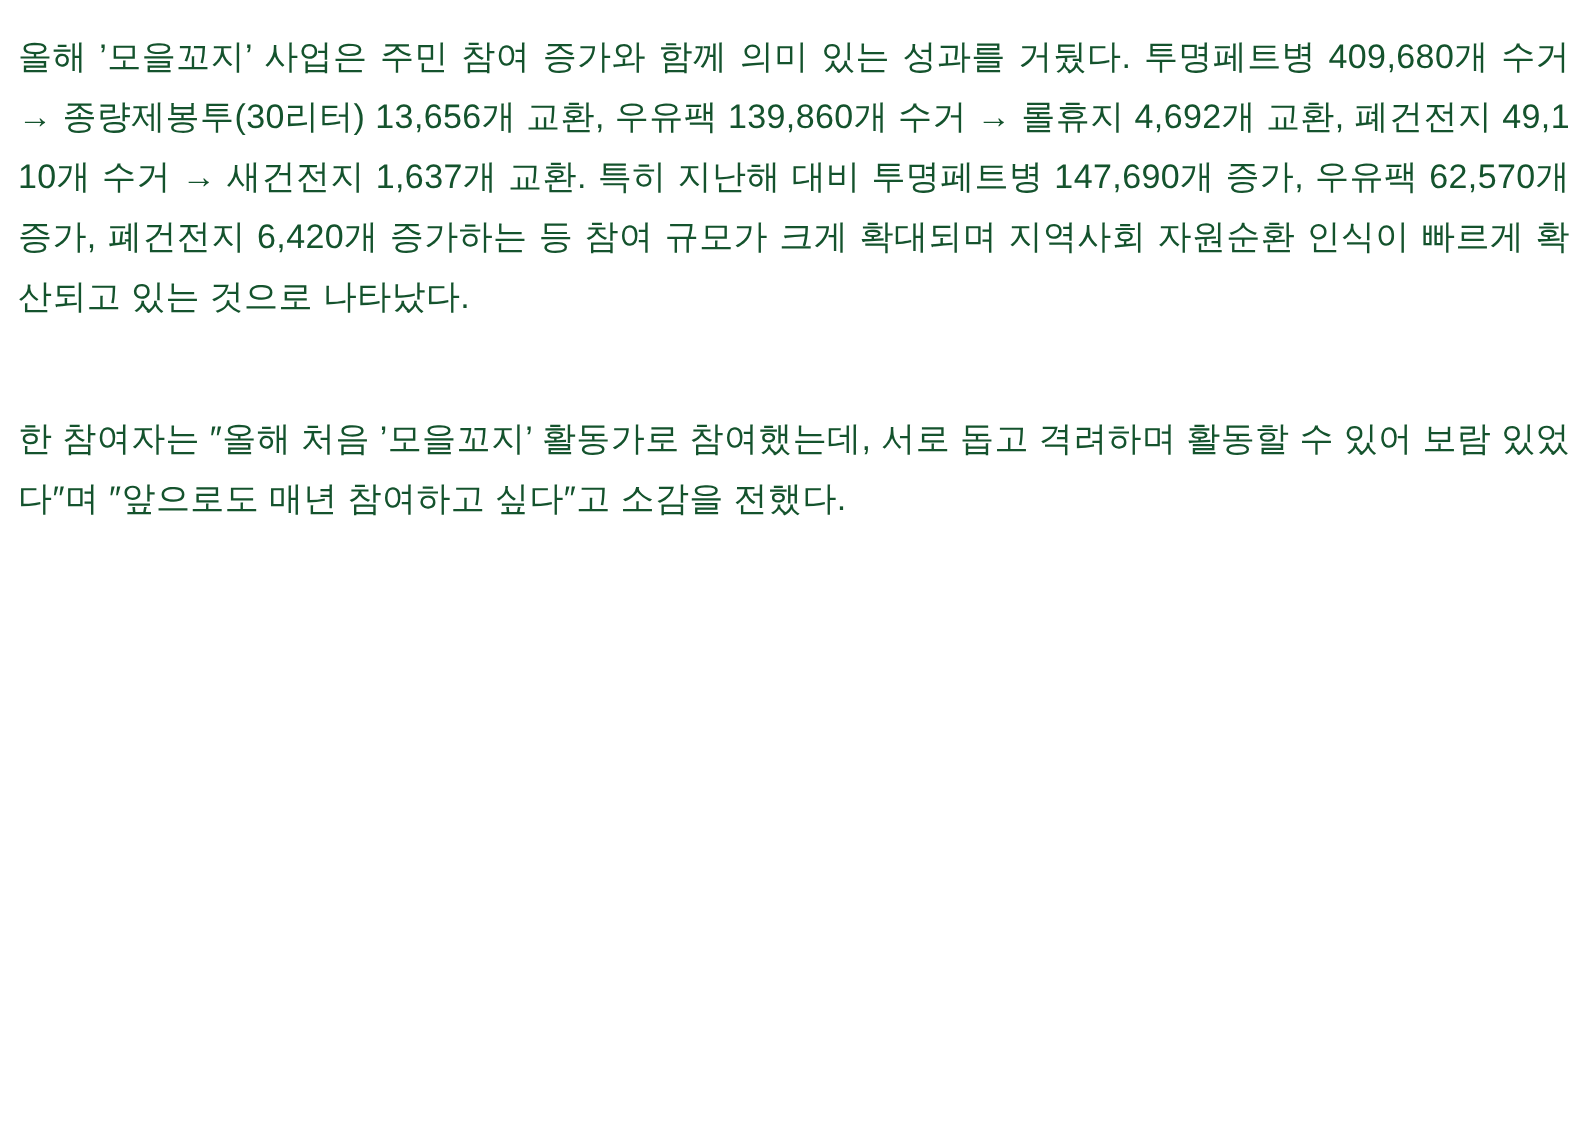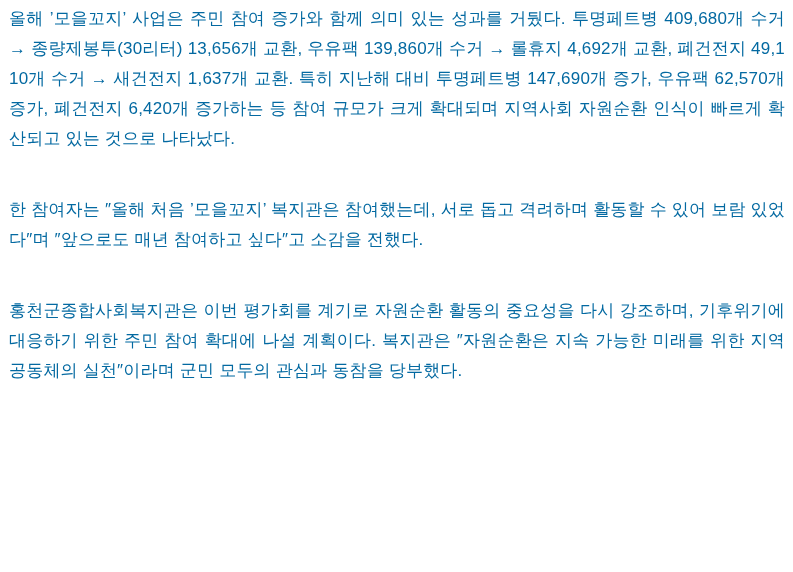--- a/index.html
+++ b/index.html
@@ -7,37 +7,36 @@
     padding: 0;
     background: #ffffff;
   }
   .page {
     position: relative;
     box-sizing: border-box;
     width: 793px;
     height: 460px;
     overflow: hidden;
     background: #ffffff;
-    padding: 4px 8px 0 9px;
+    padding: 14px 8px 0 9px;
     font-family: "Liberation Sans", "DejaVu Sans", sans-serif;
     font-size: 17px;
     line-height: 30px;
-    color: #0369a1;
+    color: #14532d;
   }
   .para {
     margin: 0 0 41px 0;
     text-align: justify;
     text-justify: inter-character;
     word-break: break-all;
     letter-spacing: 0.2px;
   }
   .para:last-child {
     margin-bottom: 0;
   }
 </style>
 </head>
 <body>
 
 <main class="page">
   <p class="para">올해 ’모을꼬지’ 사업은 주민 참여 증가와 함께 의미 있는 성과를 거뒀다. 투명페트병 409,680개 수거 → 종량제봉투(30리터) 13,656개 교환, 우유팩 139,860개 수거 → 롤휴지 4,692개 교환, 폐건전지 49,110개 수거 → 새건전지 1,637개 교환. 특히 지난해 대비 투명페트병 147,690개 증가, 우유팩 62,570개 증가, 폐건전지 6,420개 증가하는 등 참여 규모가 크게 확대되며 지역사회 자원순환 인식이 빠르게 확산되고 있는 것으로 나타났다.</p>
-  <p class="para">한 참여자는 ″올해 처음 ’모을꼬지’ 복지관은 참여했는데, 서로 돕고 격려하며 활동할 수 있어 보람 있었다″며 ″앞으로도 매년 참여하고 싶다″고 소감을 전했다.</p>
-  <p class="para">홍천군종합사회복지관은 이번 평가회를 계기로 자원순환 활동의 중요성을 다시 강조하며, 기후위기에 대응하기 위한 주민 참여 확대에 나설 계획이다. 복지관은 ″자원순환은 지속 가능한 미래를 위한 지역 공동체의 실천″이라며 군민 모두의 관심과 동참을 당부했다.</p>
+  <p class="para">한 참여자는 ″올해 처음 ’모을꼬지’ 활동가로 참여했는데, 서로 돕고 격려하며 활동할 수 있어 보람 있었다″며 ″앞으로도 매년 참여하고 싶다″고 소감을 전했다.</p>
 </main>
 
 </body></html>

